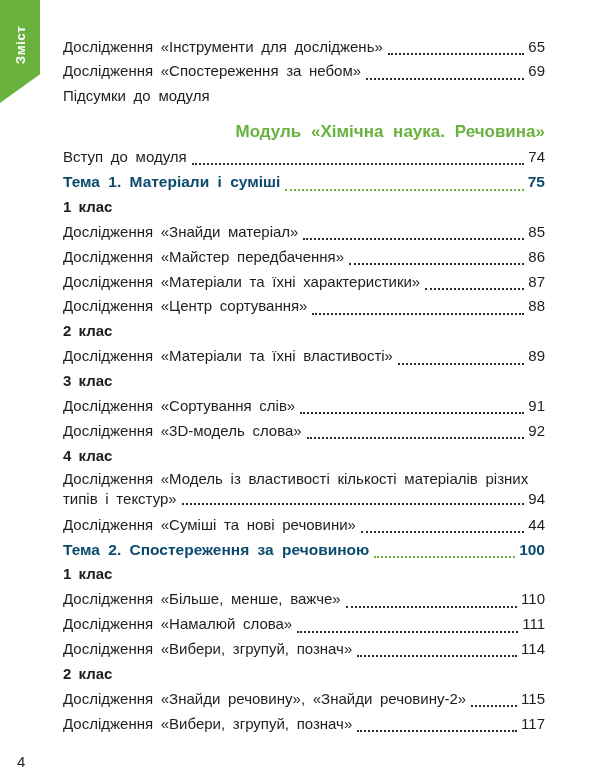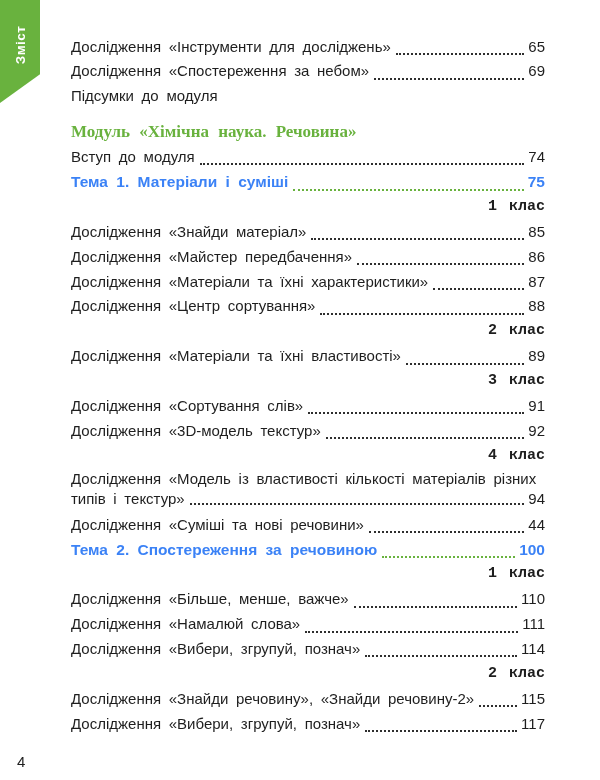--- a/index.html
+++ b/index.html
@@ -46,58 +46,55 @@
     right: 55px;
     top: 34.5px;
   }
   .toc-row {
     display: flex;
     height: 24.9px;
     line-height: 24.9px;
     font-size: 15px;
     word-spacing: 3.5px;
     white-space: nowrap;
-    margin-left: 8px;
   }
   .toc-row .label { flex: 0 0 auto; }
   .dots {
     flex: 1 1 auto;
     min-width: 8px;
     align-self: flex-end;
     border-bottom: 2px dotted #2e2e2e;
     margin: 0 4px 4.5px 5px;
   }
   .pagenum { flex: 0 0 auto; text-align: right; }
 
   
   .row-module {
-    justify-content: flex-start;
+    justify-content: flex-end;
     margin-top: 11px;
     font-size: 17px;
     font-weight: bold;
     color: #69b23e;
     word-spacing: 5px;
-    font-family: Liberation Serif, serif;
   }
 
   
   .row-theme {
     font-weight: bold;
     font-size: 15.5px;
-    color: #3b82f6;
+    color: #0c4a6e;
     word-spacing: 4px;
   }
   .row-theme .dots { border-bottom-color: #69b23e; margin-bottom: 4px; }
 
   
   .row-grade {
-    justify-content: flex-end;
+    justify-content: flex-start;
     font-weight: bold;
     word-spacing: 3px;
-    font-family: Liberation Mono, monospace;
   }
 
   
   .row-entry2 {
     height: 44px;
     display: block;
   }
   .row-entry2 .line1 {
     height: 20.5px;
     line-height: 20.5px;
@@ -191,21 +188,21 @@
       </div>
       <div class="toc-row row-grade">
         <span class="label">3 клас</span>
       </div>
       <div class="toc-row row-entry">
         <span class="label">Дослідження «Сортування слів»</span>
         <span class="dots"></span>
         <span class="pagenum">91</span>
       </div>
       <div class="toc-row row-entry">
-        <span class="label">Дослідження «3D-модель текстур»</span>
+        <span class="label">Дослідження «3D-модель слова»</span>
         <span class="dots"></span>
         <span class="pagenum">92</span>
       </div>
       <div class="toc-row row-grade">
         <span class="label">4 клас</span>
       </div>
       <div class="toc-row row-entry2">
         <div class="line1">Дослідження «Модель із властивості кількості матеріалів різних</div>
         <div class="line2">
           <span class="label">типів і текстур»</span>

